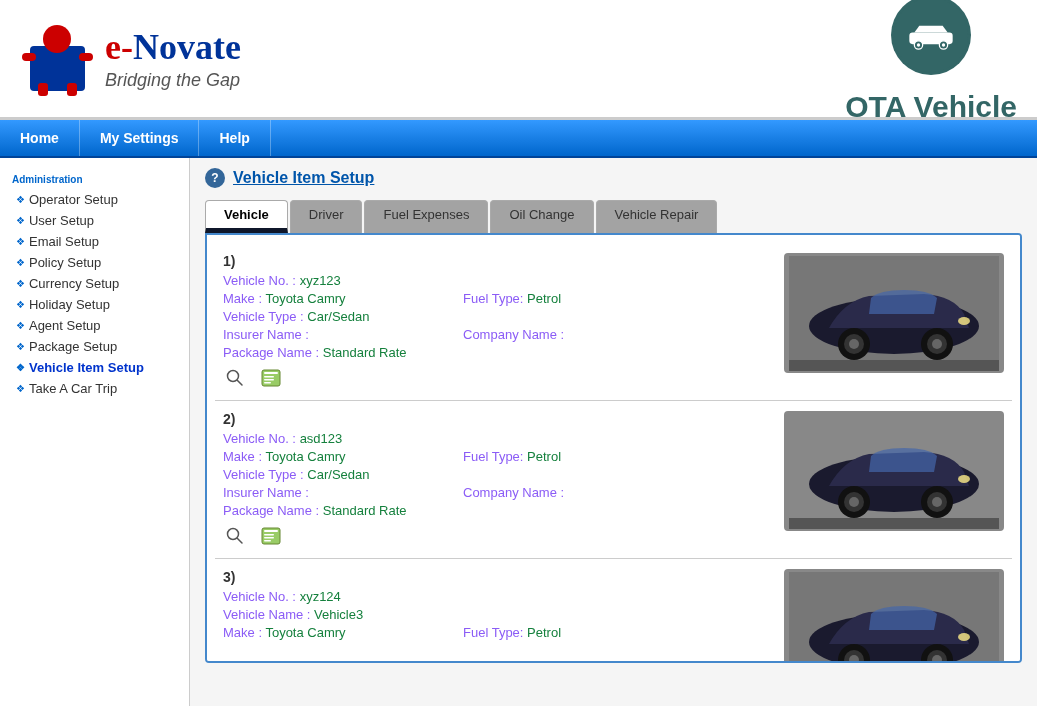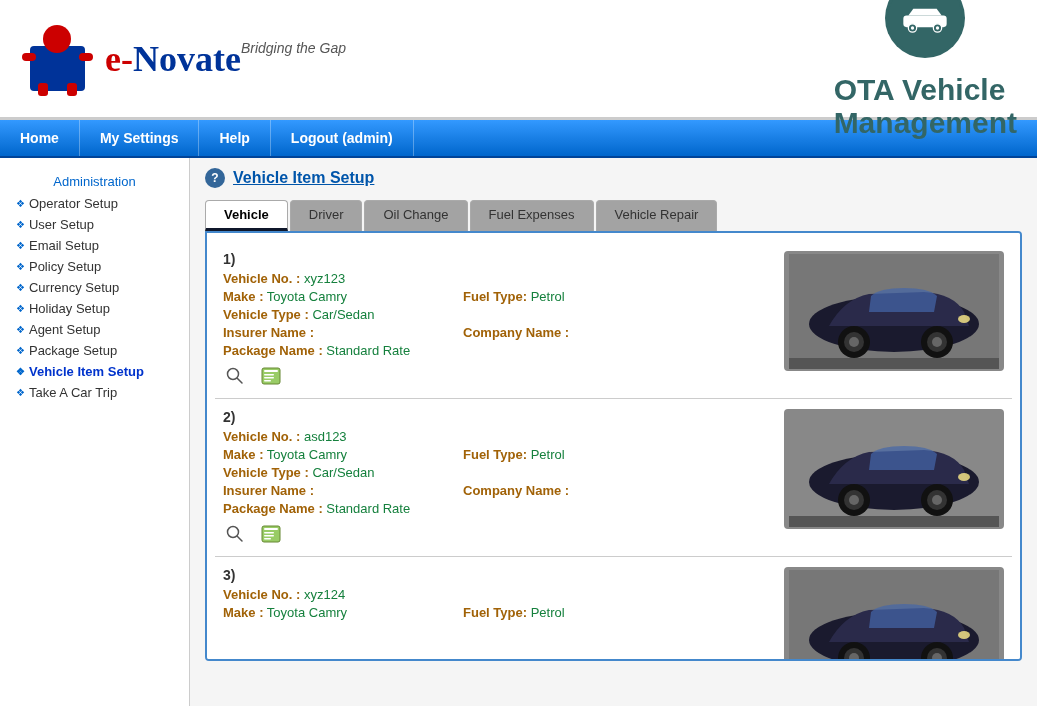--- a/index.html
+++ b/index.html
@@ -2,63 +2,63 @@
 <html><head>
   <meta charset="utf-8">
   <style>
     * { margin: 0; padding: 0; box-sizing: border-box; }
     body { font-family: Arial, sans-serif; background: #f0f0f0; width: 1037px; min-height: 706px; }
 
     
     .header { background: white; border-bottom: 3px solid #ccc; padding: 10px 20px; display: flex; align-items: center; justify-content: space-between; height: 120px; }
     .logo-left { display: flex; align-items: center; gap: 10px; }
     .logo-icon { width: 75px; height: 75px; position: relative; }
-    .logo-text-wrap { display: flex; flex-direction: row; }
+    .logo-text-wrap { display: flex; flex-direction: column; }
     .logo-enovate { font-size: 36px; font-weight: bold; color: #cc0000; font-family: Georgia, serif; }
     .logo-enovate span { color: #003399; }
-    .logo-tagline { font-size: 14px; color: #555; font-style: italic; margin-top: 2px; }
+    .logo-tagline { font-size: 18px; color: #555; font-style: italic; margin-top: 2px; }
     .logo-right { display: flex; align-items: center; gap: 15px; flex-direction: column; }
     .ota-circle { width: 80px; height: 80px; border-radius: 50%; border: 3px dashed #336666; background: #336666; display: flex; align-items: center; justify-content: center; }
     .ota-circle svg { width: 50px; height: 30px; }
     .ota-text { font-size: 30px; font-weight: bold; color: #336666; line-height: 1.1; }
 
     
     .nav { background: linear-gradient(to bottom, #3399ff, #0066cc); display: flex; align-items: center; height: 38px; border-bottom: 2px solid #004499; }
     .nav-item { color: white; font-size: 14px; font-weight: bold; padding: 0 20px; height: 100%; display: flex; align-items: center; cursor: pointer; border-right: 1px solid rgba(255,255,255,0.3); text-decoration: none; }
 
     
     .content { display: flex; gap: 0; min-height: 560px; }
 
     
     .sidebar { width: 190px; background: white; border-right: 1px solid #ccc; padding: 10px 0; min-height: 560px; }
-    .sidebar-title { color: #0066cc; font-size: 13px; font-weight: normal; padding: 6px 12px 4px; text-align: center; }
+    .sidebar-title { color: #0066cc; font-size: 10px; font-weight: bold; padding: 6px 12px 4px; }
     .sidebar-item { display: flex; align-items: center; gap: 4px; padding: 3px 8px 3px 16px; cursor: pointer; font-size: 13px; color: #333; }
     .sidebar-item .bullet { color: #0066cc; font-size: 10px; }
     .sidebar-item.active { color: #0033cc; font-weight: bold; }
 
     
     .main { flex: 1; padding: 10px 15px; background: #f5f5f5; }
     .page-header { display: flex; align-items: center; gap:8px; margin-bottom: 12px; }
     .help-icon { width: 20px; height: 20px; border-radius: 50%; background: #336699; color: white; font-size: 12px; font-weight: bold; display: flex; align-items: center; justify-content: center; }
     .page-title { color: #0055aa; font-size: 16px; font-weight: bold; text-decoration: underline; }
 
     
     .tabs { display: flex; gap: 2px; margin-bottom: 0; }
     .tab { padding: 6px 18px; font-size: 13px; cursor: pointer; border: 1px solid #aaa; border-bottom: none; border-radius: 4px 4px 0 0; background: #a3a3a3; color: #333; }
-    .tab.active { background: white; color: #000; font-weight: bold; border-bottom: 3px solid #0f172a; z-index: 1; }
+    .tab.active { background: white; color: #000; font-weight: bold; border-bottom: 5px solid #0f172a; z-index: 1; }
 
     
     .vehicle-container { background: white; border: 2px solid #4488cc; border-radius: 0 4px 4px 4px; padding: 8px; max-height: 430px; overflow-y: auto; position: relative; }
     .vehicle-item { border-bottom: 1px solid #ccc; padding: 10px 8px; display: flex; justify-content: space-between; align-items: flex-start; }
     .vehicle-item:last-child { border-bottom: none; }
     .vehicle-num { font-size: 14px; font-weight: bold; color: #333; margin-bottom: 4px; }
     .vehicle-info { flex: 1; }
     .vehicle-info .row { display: flex; gap: 40px; margin-bottom: 3px; font-size: 13px; }
     .vehicle-info .row .field { min-width: 200px; }
-    .vehicle-info .row .field span.label { font-weight: bold; color: #a16207; }
+    .vehicle-info .row .field span.label { font-weight: normal; color: #8b5cf6; }
     .vehicle-info .row .field span.value { color: #15803d; }
     .vehicle-actions { display: flex; gap: 12px; margin-top: 6px; }
     .action-icon { width: 24px; height: 24px; cursor: pointer; display: flex; align-items: center; justify-content: center; }
     .vehicle-image { width: 220px; height: 120px; background: #888; border-radius: 4px; overflow: hidden; display: flex; align-items: center; justify-content: center; flex-shrink: 0; margin-left: 15px; }
     .car-svg { width: 210px; height: 115px; }
 
     
     .vehicle-container::-webkit-scrollbar { width: 14px; }
     .vehicle-container::-webkit-scrollbar-track { background: #f0f0f0; border: 1px solid #ccc; }
     .vehicle-container::-webkit-scrollbar-thumb { background: #aaa; border: 1px solid #888; }
@@ -97,30 +97,28 @@
         <rect x="4" y="12" width="52" height="14" rx="4" fill="white"></rect>
         <polygon points="10,12 16,4 44,4 50,12" fill="white"></polygon>
         <circle cx="15" cy="27" r="5" fill="#336666" stroke="white" stroke-width="1.5"></circle>
         <circle cx="45" cy="27" r="5" fill="#336666" stroke="white" stroke-width="1.5"></circle>
         <circle cx="15" cy="27" r="2" fill="white"></circle>
         <circle cx="45" cy="27" r="2" fill="white"></circle>
       </svg>
     </div>
     <div class="ota-text">
       <div>OTA Vehicle</div>
-      <div>Management</div>
     </div>
   </div>
 </div>
 
 <nav class="nav">
   <a class="nav-item">Home</a>
   <a class="nav-item">My Settings</a>
   <a class="nav-item">Help</a>
-  <a class="nav-item">Logout (admin)</a>
 </nav>
 
 <div class="content">
 
   <div class="sidebar">
     <div class="sidebar-title">Administration</div>
     <div class="sidebar-item">
       <span class="bullet">❖</span>
       <span>Operator Setup</span>
     </div>
@@ -165,22 +163,22 @@
   <div class="main">
 
     <div class="page-header">
       <div class="help-icon">?</div>
       <div class="page-title">Vehicle Item Setup</div>
     </div>
 
     <div class="tabs">
       <div class="tab active">Vehicle</div>
       <div class="tab">Driver</div>
+      <div class="tab">Fuel Expenses</div>
       <div class="tab">Oil Change</div>
-      <div class="tab">Fuel Expenses</div>
       <div class="tab">Vehicle Repair</div>
     </div>
 
     <div class="vehicle-container">
 
       <div class="vehicle-item">
         <div class="vehicle-info">
           <div class="vehicle-num">1)</div>
           <div class="row">
             <div class="field">
@@ -342,20 +340,26 @@
         <div class="vehicle-info">
           <div class="vehicle-num">3)</div>
           <div class="row">
             <div class="field">
               <span class="label">Vehicle No. :</span>
               <span class="value"> xyz124</span>
             </div>
           </div>
           <div class="row">
             <div class="field">
+              <span class="label">Vehicle Name :</span>
+              <span class="value"> Vehicle3</span>
+            </div>
+          </div>
+          <div class="row">
+            <div class="field">
               <span class="label">Make :</span>
               <span class="value"> Toyota Camry</span>
             </div>
             <div class="field">
               <span class="label">Fuel Type:</span>
               <span class="value"> Petrol</span>
             </div>
           </div>
 
         </div>

